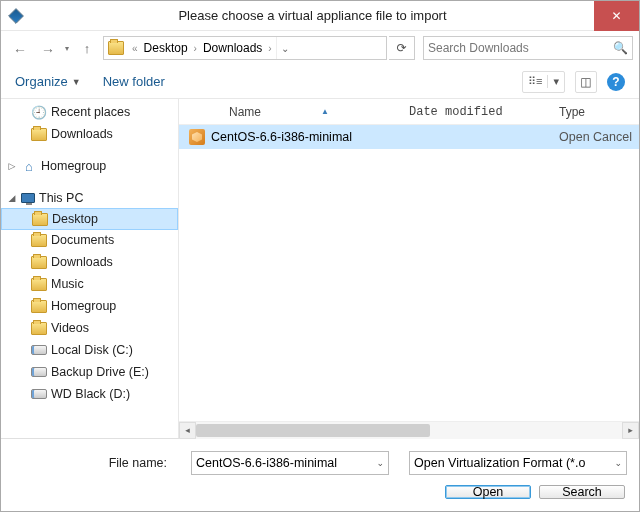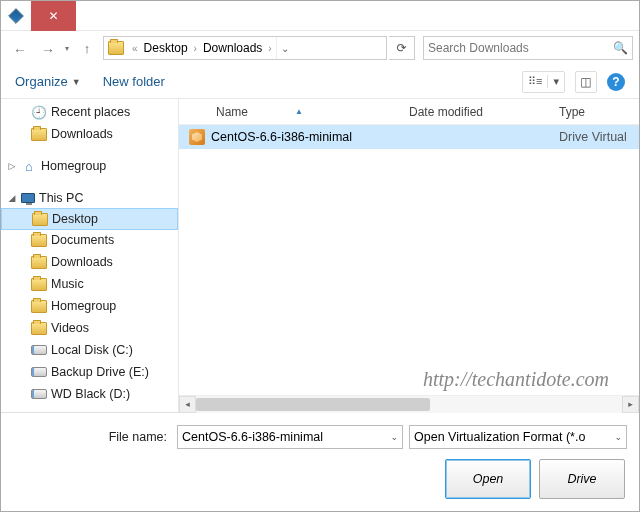--- a/index.html
+++ b/index.html
@@ -45,56 +45,57 @@
   .ico-folder { width:16px; height:13px; background:linear-gradient(#fbe38a,#e5b94a); border:1px solid #c89a2c; border-radius:1px; position:relative;}
   .ico-folder::before { content:""; position:absolute; top:-3px; left:1px; width:6px; height:3px; background:#f3cf6b; border:1px solid #c89a2c; border-bottom:none; border-radius:1px 1px 0 0;}
   .ico-drive { width:16px; height:10px; background:linear-gradient(#f5f5f5,#ccc); border:1px solid #888; border-radius:2px; box-shadow:inset 2px 0 0 #6fa3d8;}
   .ico-monitor { width:14px; height:10px; background:#3a7cb8; border:1px solid #1d4a6e; border-radius:1px; position:relative;}
   .ico-monitor::after{content:"";position:absolute;bottom:-3px;left:4px;width:6px;height:2px;background:#888;}
   .ico-home { color:#3a7cb8; font-size:13px;}
   .ico-recent { color:#8a5c2e; font-size:13px;}
   .sep { height: 10px; }
   .filepane { flex:1; display:flex; flex-direction:column; min-width:0;}
   .cols { display:flex; height:26px; align-items:center; font-size:12px; color:#444; border-bottom:1px solid #eee; padding-left: 10px;}
-  .col-name { flex:1; display:flex; align-items:center; gap:7px;}
-  .col-date { width:150px;}
+  .col-name { flex:1; display:flex; align-items:center; gap:20px;}
+  .col-date { width:150px;font-family:Liberation Mono, monospace;}
   .col-type { width:80px;}
   .sort-caret { font-size:8px; color:#3a7cb8;}
   .filerow { display:flex; align-items:center; height:24px; font-size:12.5px; padding-left:10px;}
   .filerow.selected { background:#cce8ff;}
   .cell-name { flex:1; display:flex; align-items:center; gap:6px;}
   .cell-date { width:150px; color:#555;}
   .cell-type { width:80px; color:#555;}
   .ova-ico { width:16px; height:16px; background:linear-gradient(135deg,#f4b25a,#d47c1a); border-radius:2px; transform:rotate(0deg); position:relative;}
   .ova-ico::before{content:"";position:absolute;top:3px;left:3px;width:10px;height:10px;background:linear-gradient(135deg,#ffe0b0,#f4b25a);clip-path:polygon(50% 0,100% 25%,100% 75%,50% 100%,0 75%,0 25%);}
   .watermark { position:absolute; right:30px; bottom:120px; font-family: Georgia, "Times New Roman", serif; font-size:20px; color:#888; font-style:italic; pointer-events:none;}
   .hscroll { height:17px; border-top:1px solid #eee; display:flex; align-items:center;}
   .hscroll .arrow { width:17px; height:17px; background:#f0f0f0; border:1px solid #ddd; display:flex; align-items:center; justify-content:center; font-size:9px; color:#666;}
   .hscroll .track { flex:1; height:17px; background:#f6f6f6; position:relative;}
   .hscroll .thumb { position:absolute; left:0; top:2px; height:13px; width:55%; background:#cfcfcf; border-radius:2px;}
   .footer { border-top:1px solid #e0e0e0; padding:12px 12px 12px 0; display:flex; flex-direction:column; gap:10px; background:#fff;}
-  .row-filename { display:flex; align-items:center; gap:6px;}
+  .row-filename { display:flex; align-items:center; gap:20px;}
   .lbl-filename { width:170px; text-align:right; font-size:12.5px; color:#222; padding-right:4px;}
   .combo { height:24px; border:1px solid #bbb; background:#fff; display:flex; align-items:center; font-size:12.5px; padding:0 4px;}
   .combo .caret { margin-left:auto; font-size:9px; color:#555;}
   .filename-combo { flex:1; min-width:0;}
   .filter-combo { width:218px;}
   .row-buttons { display:flex; justify-content:flex-end; gap:8px; padding-right:2px;}
-  .btn { width:86px; height:40px; border:1px solid #aaa; background:linear-gradient(#fefefe,#e8e8e8); font-size:12.5px; display:flex; align-items:center; justify-content:center; border-radius:2px;font-style:italic;}
+  .btn { width:86px; height:14px; border:1px solid #aaa; background:linear-gradient(#fefefe,#e8e8e8); font-size:12.5px; display:flex; align-items:center; justify-content:center; border-radius:2px;}
   .btn.default { border:1px solid #3a9ad9; box-shadow:0 0 0 1px #8fc8ee inset;}
 </style>
 </head>
 <body>
 
 <div class="window">
 
   <div class="titlebar">
     <div class="app-icon">
         <div class="app-icon-cube"></div>
       </div>
+    <div class="title">Please choose a virtual appliance file to import</div>
     <div class="winbtns">
       <div class="winbtn close">✕</div>
     </div>
   </div>
 
   <div class="navbar">
     <div class="navbtn">←</div>
     <div class="navbtn">→</div>
     <div class="dropcaret">▾</div>
     <div class="uparrow">↑</div>
@@ -198,21 +199,21 @@
             <span class="sort-caret" style="margin-left:40px">▲</span>
           </div>
         <div class="col-date">Date modified</div>
         <div class="col-type">Type</div>
       </div>
       <div class="filerow selected">
         <div class="cell-name">
             <span class="ova-ico"></span>
             <span>CentOS-6.6-i386-minimal</span>
           </div>
-        <div class="cell-type">Drive Virtual</div>
+        <div class="cell-type">Open Cancel</div>
       </div>
       <div style="flex:1"></div>
       <div class="hscroll">
         <div class="arrow">◂</div>
         <div class="track">
             <div class="thumb"></div>
           </div>
         <div class="arrow">▸</div>
       </div>
     </div>
@@ -225,18 +226,17 @@
         <span>CentOS-6.6-i386-minimal</span>
         <span class="caret">⌄</span>
       </div>
       <div class="combo filter-combo">
         <span style="white-space:nowrap;overflow:hidden;">Open Virtualization Format (*.o</span>
         <span class="caret">⌄</span>
       </div>
     </div>
     <div class="row-buttons">
       <div class="btn default">Open</div>
-      <div class="btn">Drive</div>
-    </div>
-  </div>
-
-  <div class="watermark">http://techantidote.com</div>
+      <div class="btn">Search</div>
+    </div>
+  </div>
+
 </div>
 
 </body></html>

